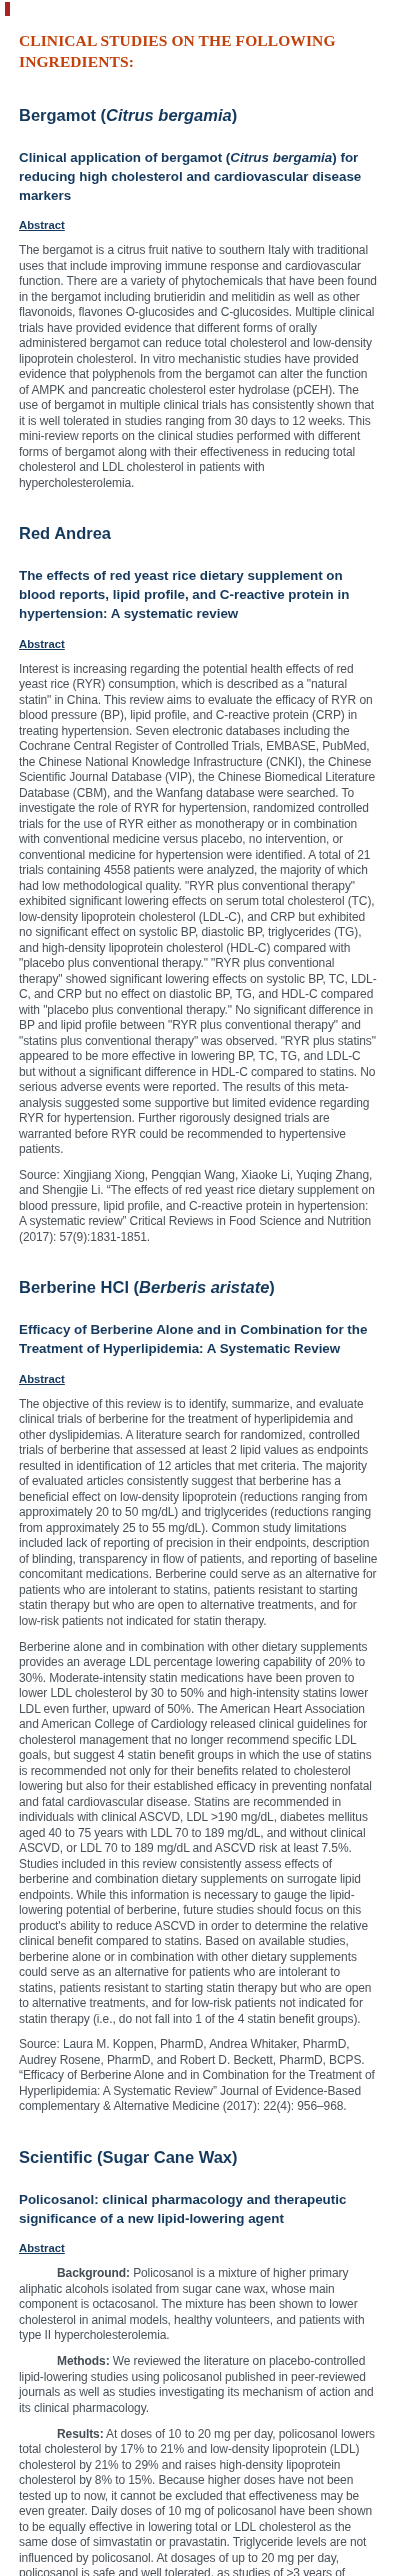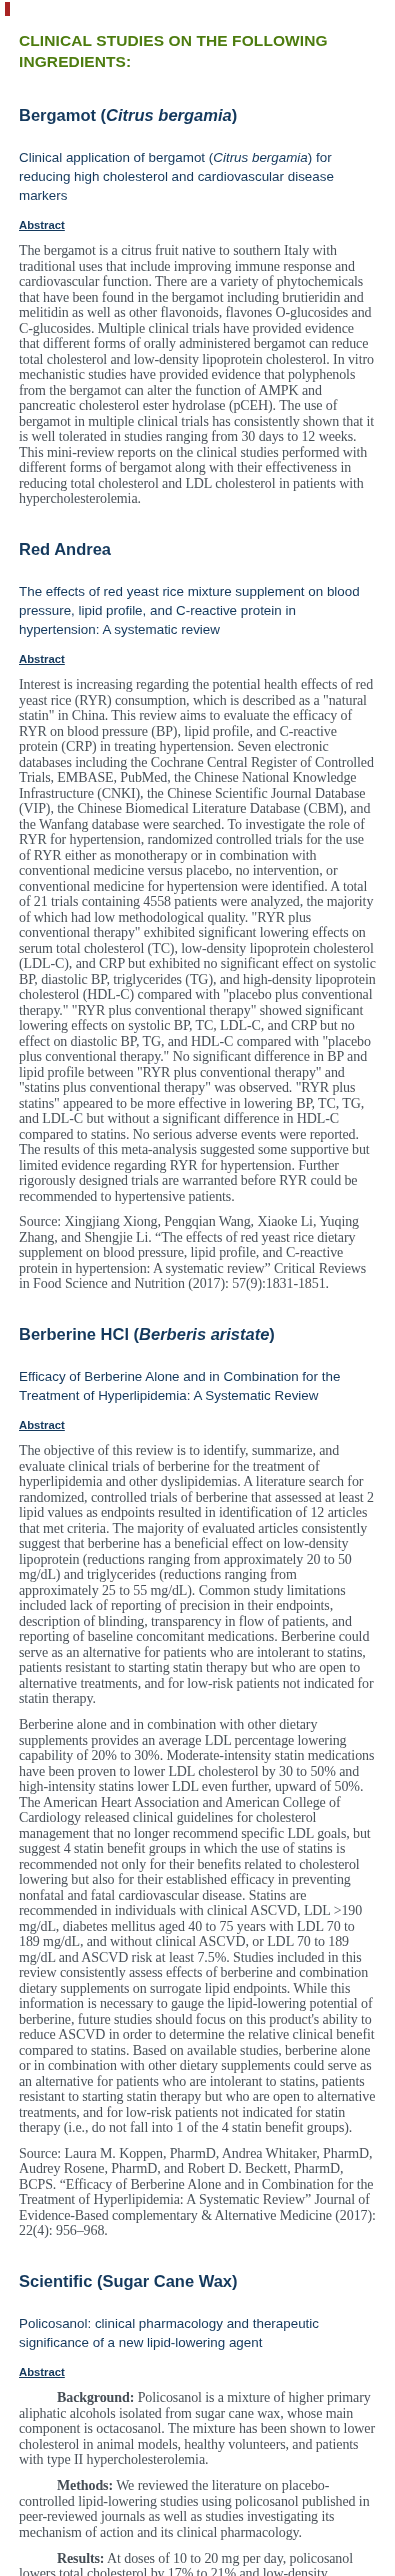--- a/index.html
+++ b/index.html
@@ -18,52 +18,52 @@
     top: 1.5px;
     width: 5.2px;
     height: 14px;
     background: #a92423;
   }
   h1 {
     margin: 14.4px 0 0;
     font-size: 15.5px;
     line-height: 1.38;
     font-weight: 700;
-    color: #4d7c0f;
+    color: #c2410c;
     letter-spacing: 0.1px;
+    font-family: Liberation Serif, serif;
   }
   h2 {
     margin: 32px 0 0;
     font-size: 16.5px;
     line-height: 1.3;
     font-weight: 700;
     color: #14395d;
   }
   h3 {
     margin: 21.6px 0 0;
     font-size: 13.4px;
     line-height: 1.42;
-    font-weight: 400;
+    font-weight: 700;
     color: #14395d;
   }
   h4 {
     margin: 13.4px 0 0;
     font-size: 11.3px;
     line-height: 1.3;
     font-weight: 700;
     color: #14395d;
     text-decoration: underline;
   }
   p {
     margin: 10.3px 0 0;
-    font-size: 14px;
+    font-size: 12px;
     line-height: 15.5px;
     color: #4a525a;
     letter-spacing: -0.1px;
-    font-family: Liberation Serif, serif;
   }
   p b { font-weight: 700; color: #454d55; margin-left: 38px; }
   section { display: block; }
 </style>
 </head>
 <body>
 
 <div class="page">
 
   <span class="corner-mark"></span>
@@ -72,21 +72,21 @@
 
   <section>
     <h2>Bergamot (<i>Citrus bergamia</i>)</h2>
     <h3>Clinical application of bergamot (<i>Citrus bergamia</i>) for reducing high cholesterol and cardiovascular disease markers</h3>
     <h4>Abstract</h4>
     <p>The bergamot is a citrus fruit native to southern Italy with traditional uses that include improving immune response and cardiovascular function. There are a variety of phytochemicals that have been found in the bergamot including brutieridin and melitidin as well as other flavonoids, flavones O-glucosides and C-glucosides. Multiple clinical trials have provided evidence that different forms of orally administered bergamot can reduce total cholesterol and low-density lipoprotein cholesterol. In vitro mechanistic studies have provided evidence that polyphenols from the bergamot can alter the function of AMPK and pancreatic cholesterol ester hydrolase (pCEH). The use of bergamot in multiple clinical trials has consistently shown that it is well tolerated in studies ranging from 30 days to 12 weeks. This mini-review reports on the clinical studies performed with different forms of bergamot along with their effectiveness in reducing total cholesterol and LDL cholesterol in patients with hypercholesterolemia.</p>
   </section>
 
   <section>
     <h2>Red Andrea</h2>
-    <h3>The effects of red yeast rice mixture supplement on blood pressure, lipid profile, and C-reactive protein in hypertension: A systematic review</h3>
+    <h3>The effects of red yeast rice dietary supplement on blood reports, lipid profile, and C-reactive protein in hypertension: A systematic review</h3>
     <h4>Abstract</h4>
     <p>Interest is increasing regarding the potential health effects of red yeast rice (RYR) consumption, which is described as a "natural statin" in China. This review aims to evaluate the efficacy of RYR on blood pressure (BP), lipid profile, and C-reactive protein (CRP) in treating hypertension. Seven electronic databases including the Cochrane Central Register of Controlled Trials, EMBASE, PubMed, the Chinese National Knowledge Infrastructure (CNKI), the Chinese Scientific Journal Database (VIP), the Chinese Biomedical Literature Database (CBM), and the Wanfang database were searched. To investigate the role of RYR for hypertension, randomized controlled trials for the use of RYR either as monotherapy or in combination with conventional medicine versus placebo, no intervention, or conventional medicine for hypertension were identified. A total of 21 trials containing 4558 patients were analyzed, the majority of which had low methodological quality. "RYR plus conventional therapy" exhibited significant lowering effects on serum total cholesterol (TC), low-density lipoprotein cholesterol (LDL-C), and CRP but exhibited no significant effect on systolic BP, diastolic BP, triglycerides (TG), and high-density lipoprotein cholesterol (HDL-C) compared with "placebo plus conventional therapy." "RYR plus conventional therapy" showed significant lowering effects on systolic BP, TC, LDL-C, and CRP but no effect on diastolic BP, TG, and HDL-C compared with "placebo plus conventional therapy." No significant difference in BP and lipid profile between "RYR plus conventional therapy" and "statins plus conventional therapy" was observed. "RYR plus statins" appeared to be more effective in lowering BP, TC, TG, and LDL-C but without a significant difference in HDL-C compared to statins. No serious adverse events were reported. The results of this meta-analysis suggested some supportive but limited evidence regarding RYR for hypertension. Further rigorously designed trials are warranted before RYR could be recommended to hypertensive patients.</p>
     <p>Source: Xingjiang Xiong, Pengqian Wang, Xiaoke Li, Yuqing Zhang, and Shengjie Li. “The effects of red yeast rice dietary supplement on blood pressure, lipid profile, and C-reactive protein in hypertension: A systematic review” Critical Reviews in Food Science and Nutrition (2017): 57(9):1831-1851.</p>
   </section>
 
   <section>
     <h2>Berberine HCl (<i>Berberis aristate</i>)</h2>
     <h3>Efficacy of Berberine Alone and in Combination for the Treatment of Hyperlipidemia: A Systematic Review</h3>
     <h4>Abstract</h4>
     <p>The objective of this review is to identify, summarize, and evaluate clinical trials of berberine for the treatment of hyperlipidemia and other dyslipidemias. A literature search for randomized, controlled trials of berberine that assessed at least 2 lipid values as endpoints resulted in identification of 12 articles that met criteria. The majority of evaluated articles consistently suggest that berberine has a beneficial effect on low-density lipoprotein (reductions ranging from approximately 20 to 50 mg/dL) and triglycerides (reductions ranging from approximately 25 to 55 mg/dL). Common study limitations included lack of reporting of precision in their endpoints, description of blinding, transparency in flow of patients, and reporting of baseline concomitant medications. Berberine could serve as an alternative for patients who are intolerant to statins, patients resistant to starting statin therapy but who are open to alternative treatments, and for low-risk patients not indicated for statin therapy.</p>

